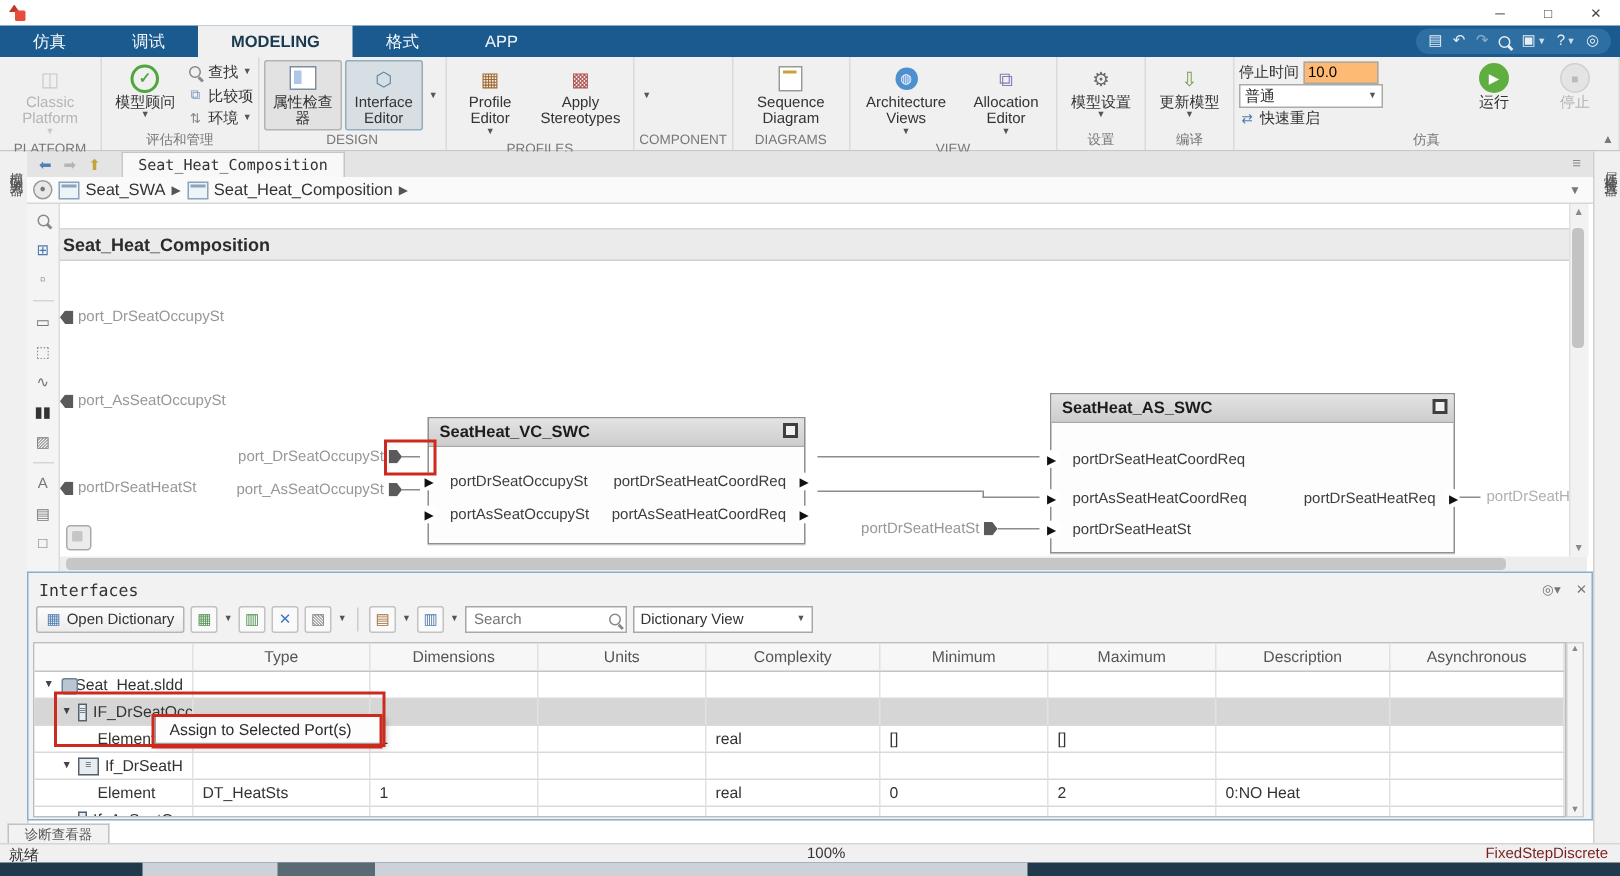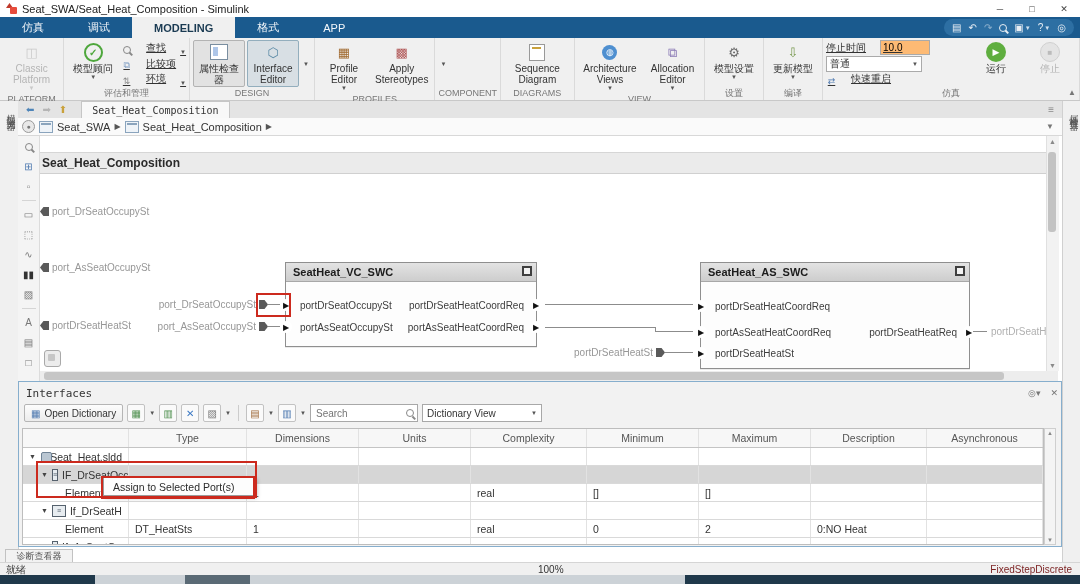--- a/index.html
+++ b/index.html
@@ -28,21 +28,21 @@
   
   #ribbon{left:0;top:38px;width:1080px;height:62px;background:#f0f0f0;border-bottom:1px solid #c8c8c8;display:flex;}
   .rgroup{border-right:1px solid #dadada;display:flex;flex-direction:column;padding:2px 3px 0 3px;}
   .ritems{flex:1;display:flex;align-items:stretch;gap:2px;}
   .rlabel{height:13px;text-align:center;font-size:9px;color:#777;line-height:13px;white-space:nowrap;}
   .bigbtn{min-width:46px;display:flex;flex-direction:column;align-items:center;justify-content:flex-start;padding:2px 3px;border-radius:2px;text-align:center;color:#333;font-size:10px;line-height:11px;}
   .bigbtn .bico{width:20px;height:20px;margin-bottom:1px;display:flex;align-items:center;justify-content:center;font-size:13px;}
   .bigbtn.disabled{color:#b5b5b5;}
   .bigbtn.sel{background:#e2e2e2;border:1px solid #b3b3b3;padding:1px 2px;}
   .bigbtn.sel2{background:#d8dfe4;border:1px solid #93aebd;padding:1px 2px;}
-  .smallrow{display:flex;align-items:flex-end;gap:14px;font-size:10px;height:14px;white-space:nowrap;color:#333;text-decoration:underline;}
+  .smallrow{display:flex;align-items:center;gap:3px;font-size:10px;height:14px;white-space:nowrap;color:#333;}
   .sico{width:11px;height:11px;display:inline-flex;align-items:center;justify-content:center;font-size:9px;}
   .splitcaret{align-self:center;padding:0 2px;}
   .iconbox{border:1px solid #b9b9b9;background:#fcfcfc;border-radius:2px;}
   .greenring{width:15px;height:15px;border:2px solid #4ea73c;border-radius:50%;color:#4ea73c;font-size:10px;display:flex;align-items:center;justify-content:center;font-weight:bold;}
   .grid-ic{width:16px;height:14px;border:1px solid #7a8ea0;background:#fff;position:relative;}
   .grid-ic:after{content:"";position:absolute;left:2px;top:2px;width:5px;height:9px;background:#aec6e8;}
   .doc-ic{width:14px;height:15px;border:1px solid #999;background:#fff;position:relative;}
   .doc-ic:after{content:"";position:absolute;left:2px;top:2px;width:9px;height:2px;background:#c9a13b;}
   .comp-ic{width:18px;height:14px;border:1px solid #666;background:#fff;}
   .comp-ic .hd{height:4px;background:#555;}
@@ -136,21 +136,20 @@
 </head>
 <body>
 
 <div id="app">
 
   <div id="titlebar" class="abs">
     <span id="appicon">
         <span class="s1"></span>
         <span class="s2"></span>
       </span>
-    <span id="wintitle">Seat_SWA/Seat_Heat_Composition - Simulink</span>
     <span id="wincontrols">
       <span class="winbtn">─</span>
       <span class="winbtn">□</span>
       <span class="winbtn">✕</span>
     </span>
   </div>
 
   <div id="tabstrip" class="abs">
     <span class="rtab">仿真</span>
     <span class="rtab">调试</span>
@@ -403,21 +402,21 @@
     <span>port_DrSeatOccupySt</span>
       <span class="tag-r"></span>
   </div>
   <div class="abs extport" style="left:155px;top:321px;width:113px;justify-content:flex-end;">
     <span>port_AsSeatOccupySt</span>
       <span class="tag-r"></span>
   </div>
   <div class="abs wire" style="left:268px;top:304px;width:12px;height:1px;"></div>
   <div class="abs wire" style="left:268px;top:326px;width:12px;height:1px;"></div>
 
-  <div class="blk" style="left:285px;top:262px;width:250px;height:83px;">
+  <div class="blk" style="left:285px;top:278px;width:250px;height:83px;">
     <div class="blkhd">
         <span>SeatHeat_VC_SWC</span>
       </div>
     <span class="blkchk"></span>
     <span class="pglyph" style="left:-6px;top:36px;">▶</span>
     <span class="pglyph" style="left:-6px;top:58px;">▶</span>
     <span class="plabel" style="left:14px;top:37px;">portDrSeatOccupySt</span>
     <span class="plabel" style="left:14px;top:59px;">portAsSeatOccupySt</span>
     <span class="plabel right" style="right:12px;top:37px;">portDrSeatHeatCoordReq</span>
     <span class="plabel right" style="right:12px;top:59px;">portAsSeatHeatCoordReq</span>

